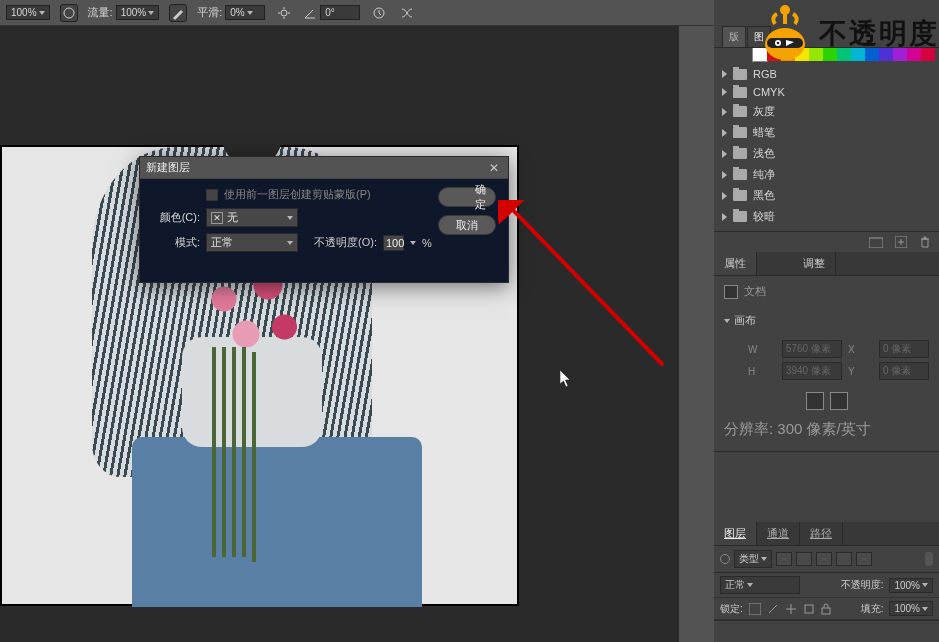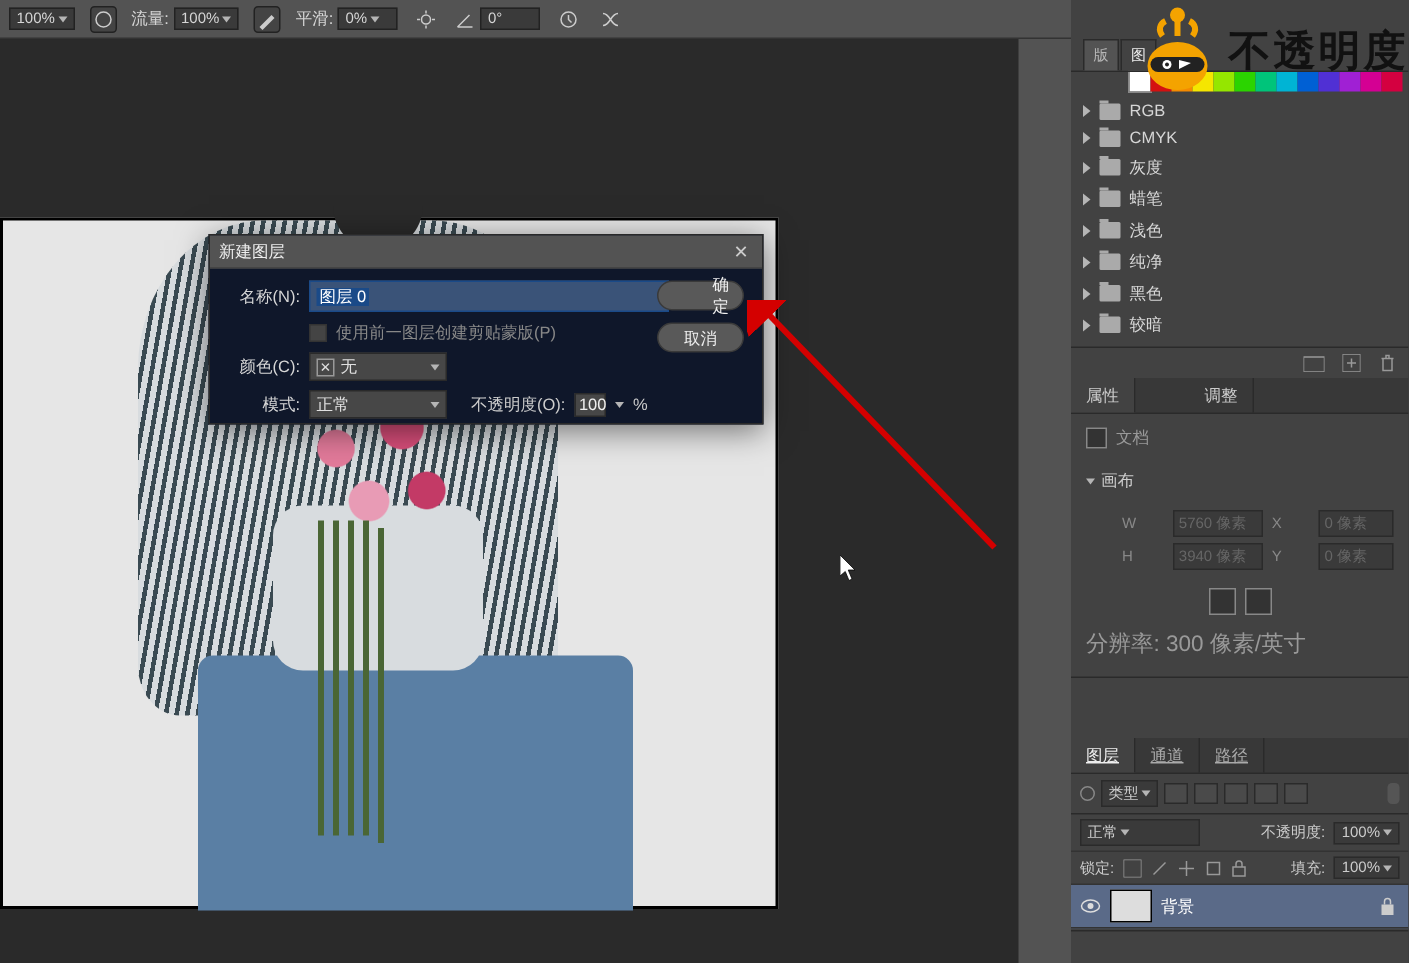--- a/index.html
+++ b/index.html
@@ -214,24 +214,20 @@
       </svg>
   </div>
 </div>
 
 <div class="dialog">
   <div class="dlg-title">
     <span>新建图层</span>
     <span class="close-x">✕</span>
   </div>
   <div class="dlg-body">
-    <div class="dlg-row">
-      <span class="dlg-label">名称(N):</span>
-      <div class="nameinput"><span class="sel">图层 0</span></div>
-    </div>
     <div class="dlg-row" style="padding-left:58px;">
       <span class="cb"></span>
       <span class="greyout">使用前一图层创建剪贴蒙版(P)</span>
     </div>
     <div class="dlg-row">
       <span class="dlg-label">颜色(C):</span>
       <div class="dlg-select" style="min-width:92px;">
         <span style="display:flex;align-items:center;gap:4px;">
             <span class="x-icon">✕</span>
             <span>无</span>
@@ -431,38 +427,20 @@
     <svg width="10" height="12">
         <rect x="1" y="5" width="8" height="6" fill="none" stroke="#999"></rect>
         <path d="M3 5V3a2 2 0 014 0v2" fill="none" stroke="#999"></path>
       </svg>
     <span style="margin-left:auto">填充:</span>
     <span class="lfdrop">
         <span>100%</span>
         <span class="chev"></span>
       </span>
   </div>
-  <div class="llist">
-    <div class="layer">
-      <span class="eye">
-        <svg width="14" height="10">
-            <ellipse cx="7" cy="5" rx="6" ry="4" fill="none" stroke="#ddd"></ellipse>
-            <circle cx="7" cy="5" r="2" fill="#ddd"></circle>
-          </svg>
-      </span>
-      <span class="thumb"></span>
-      <span style="color:#fff">背景</span>
-      <span class="lock">
-        <svg width="12" height="14">
-            <rect x="2" y="6" width="8" height="7" fill="#ccc"></rect>
-            <path d="M4 6V4a2 2 0 014 0v2" fill4="none" stroke="#ccc" fill="none"></path>
-          </svg>
-      </span>
-    </div>
-  </div>
   <div class="lbottom"></div>
 </div>
 
 <div class="watermark">
   <svg class="ninja" viewBox="0 0 64 64">
     <ellipse cx="32" cy="42" rx="20" ry="16" fill="#f4a300"></ellipse>
     <rect x="14" y="36" width="36" height="10" rx="5" fill="#222"></rect>
     <circle cx="25" cy="41" r="3" fill="#fff"></circle>
       <circle cx="25" cy="41" r="1.3" fill="#222"></circle>
     <path d="M33 38l8 2-8 4z" fill="#fff"></path>

